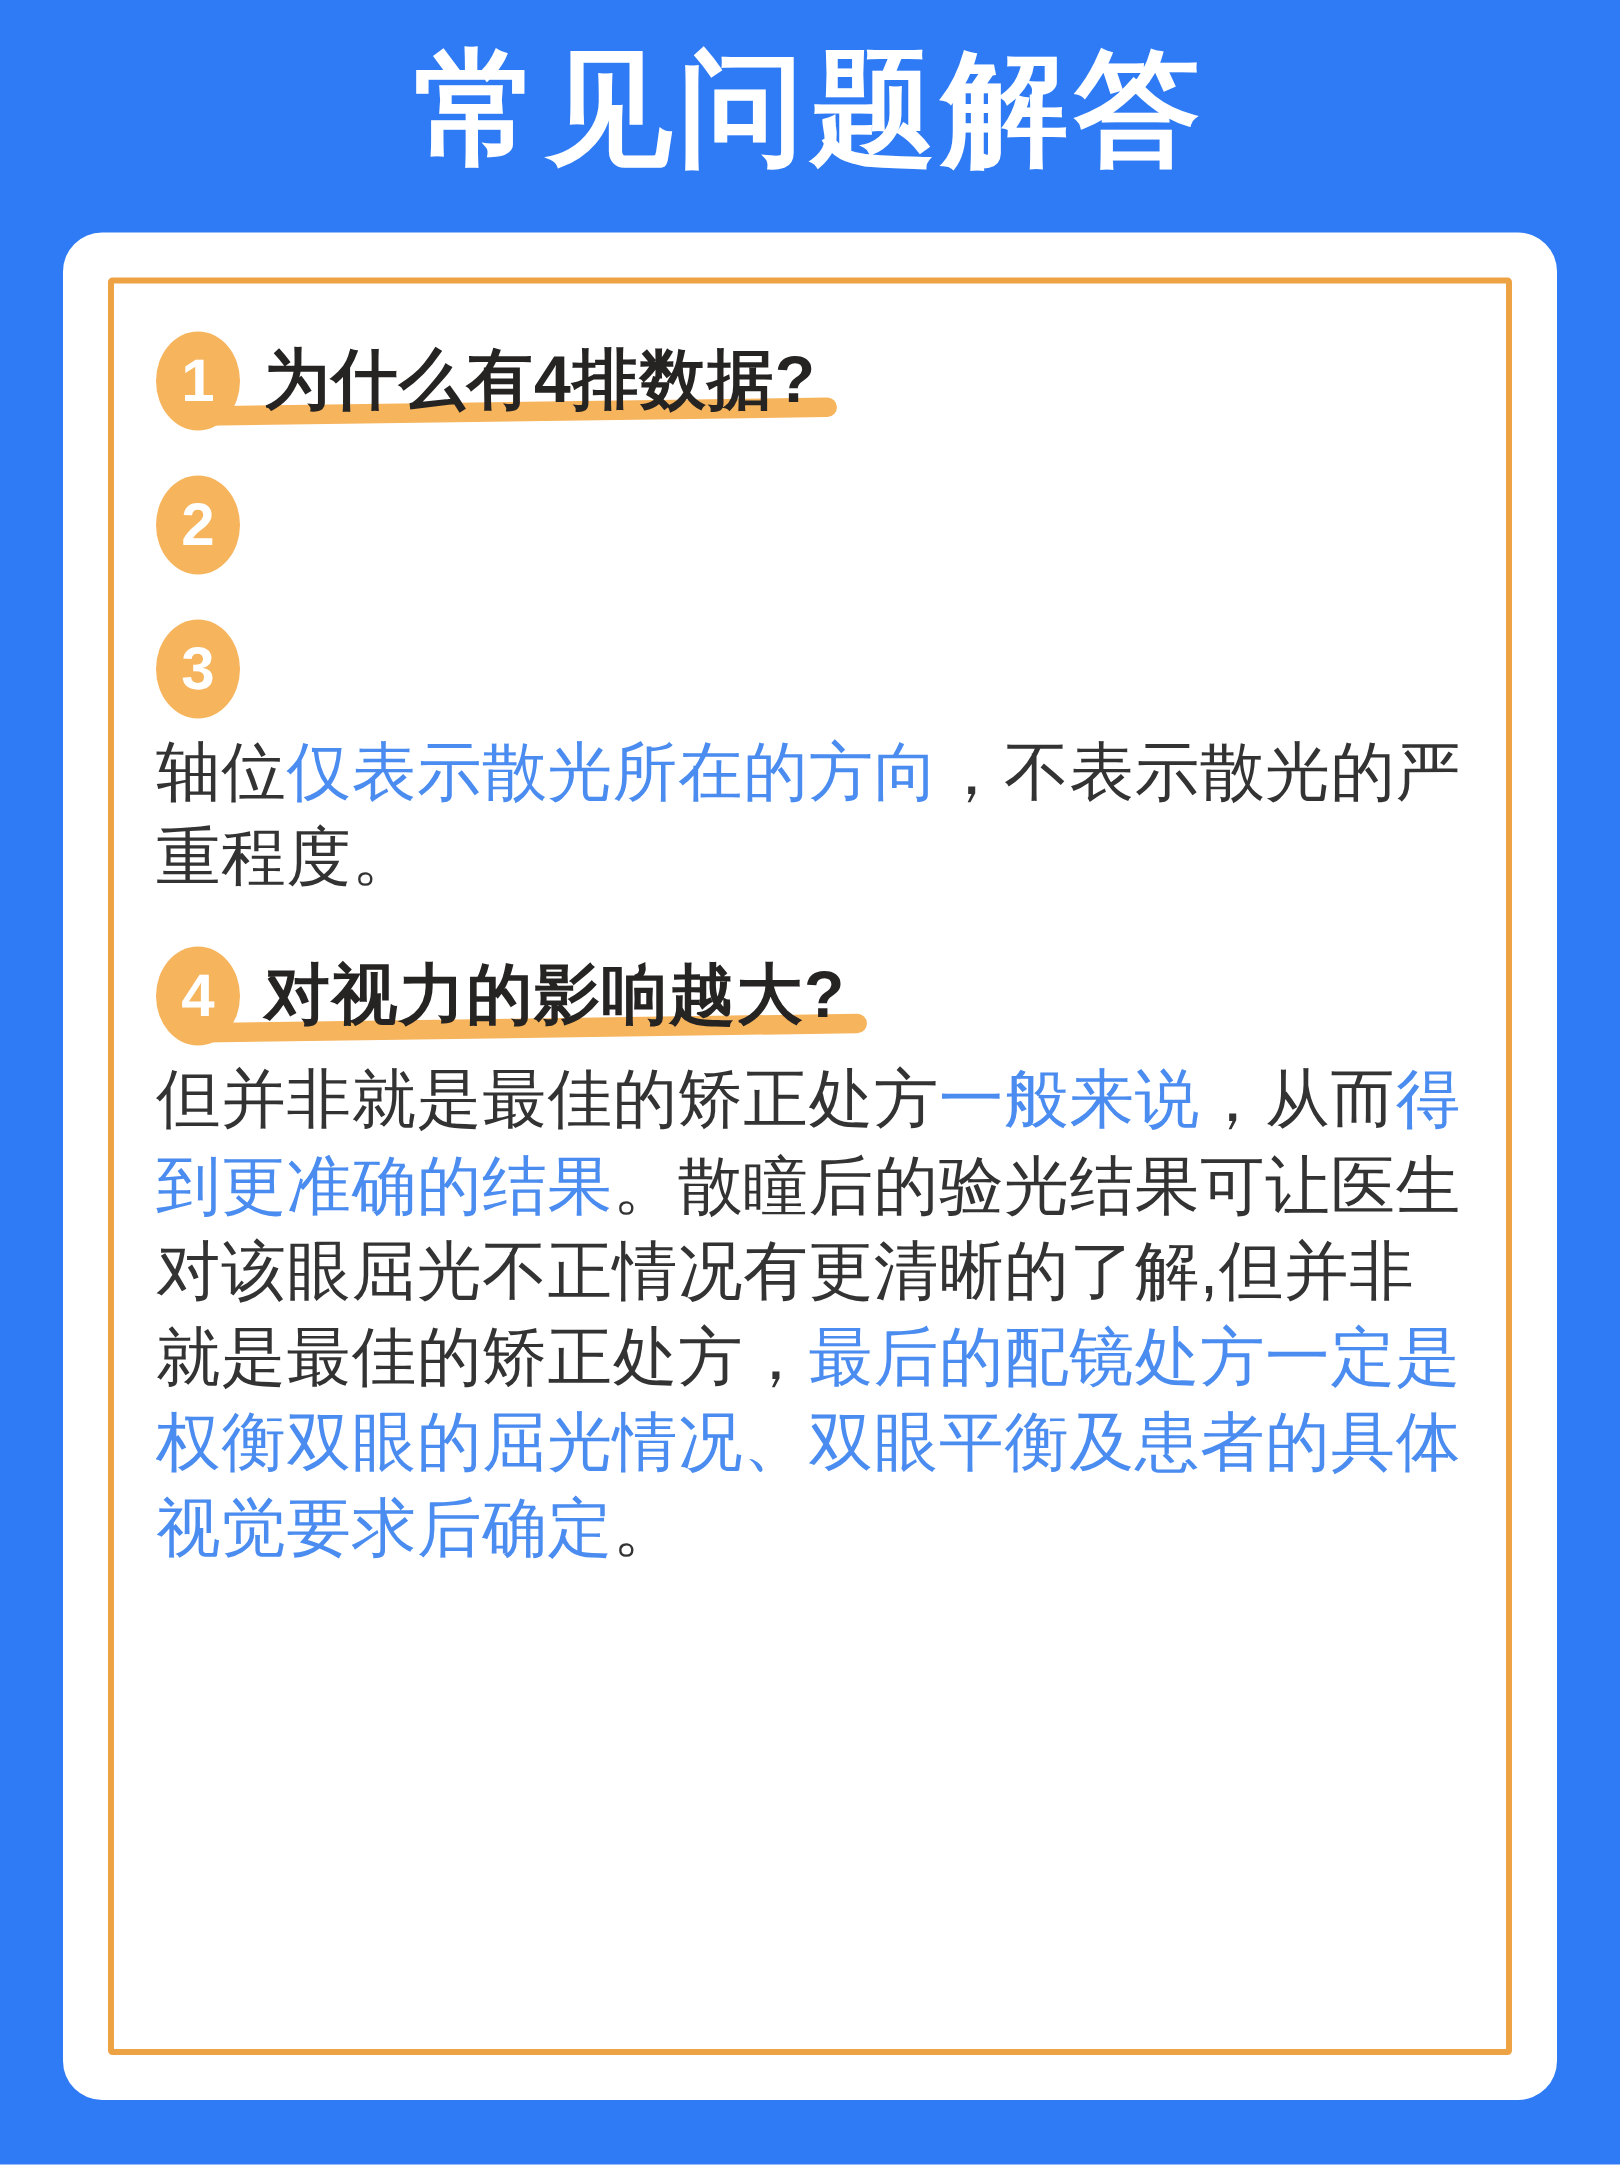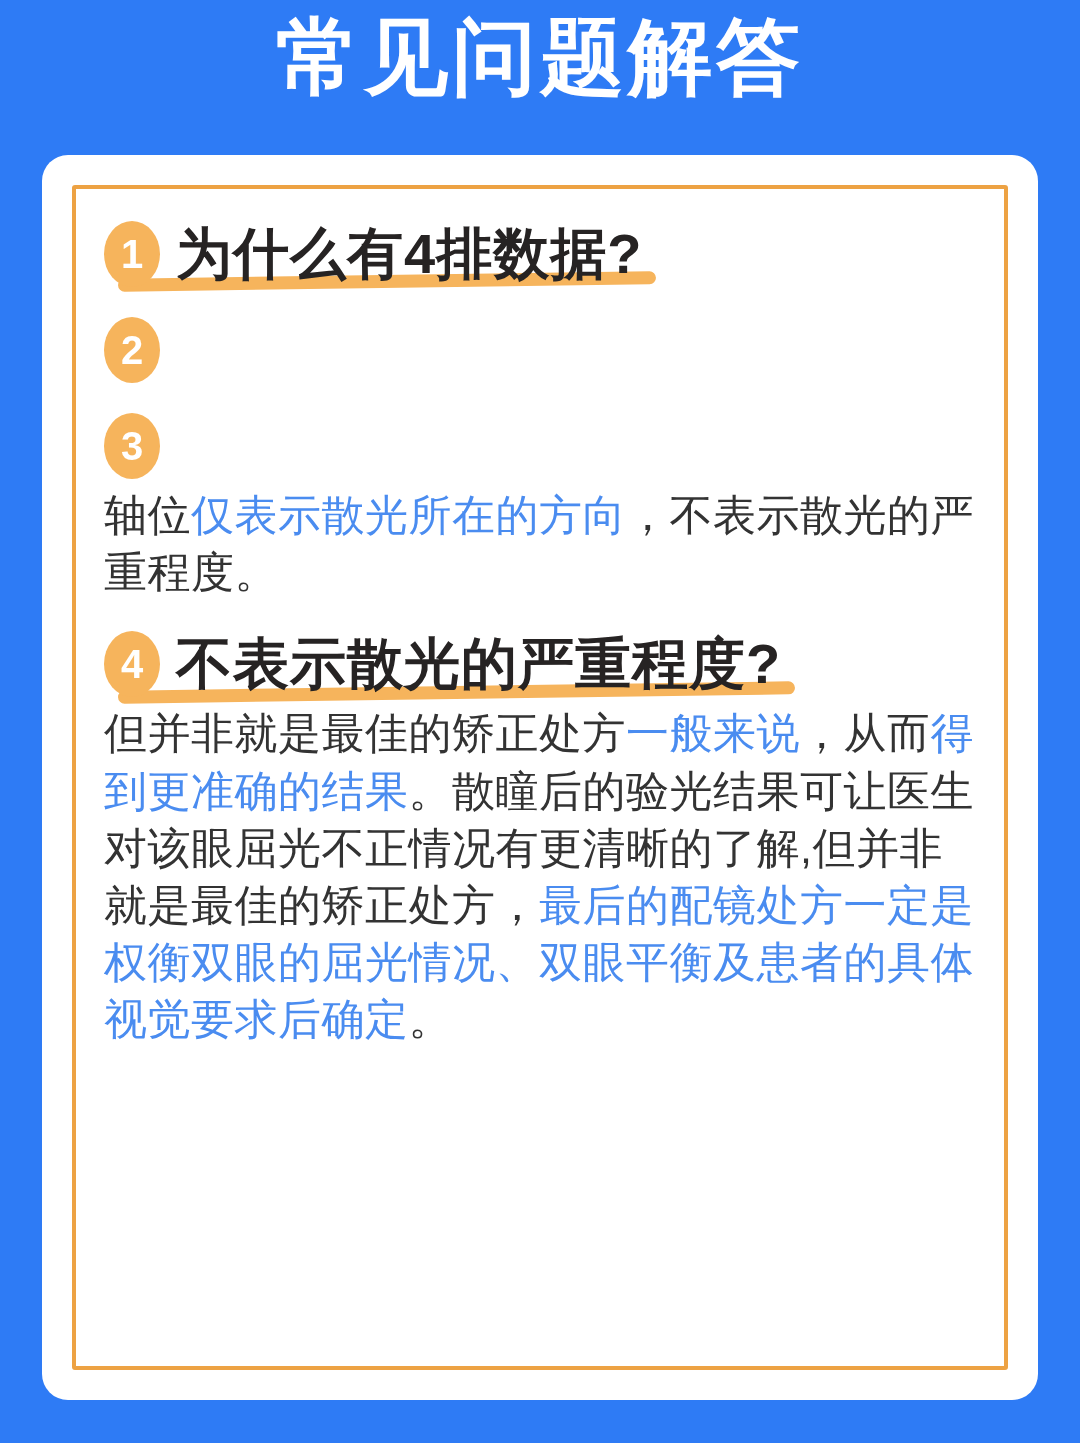--- a/index.html
+++ b/index.html
@@ -18,21 +18,21 @@
     font-family:"Liberation Sans","DejaVu Sans",sans-serif;
     position:relative;
     overflow:hidden;
   }
   .page-title{
     text-align:center;
     color:#fff;
     font-size:84px;
     font-weight:900;
     letter-spacing:4px;
-    padding-top:9px;
+    padding-top:24px;
     line-height:1.15;
   }
   .card{
     position:absolute;
     left:42px; top:155px;
     width:996px; height:1245px;
     background:var(--card-white);
     border-radius:26px;
   }
   .card-inner{
@@ -61,21 +61,21 @@
     display:flex;
     align-items:center;
     justify-content:center;
     flex-shrink:0;
     position:relative;
     z-index:1;
   }
   .qa-title{
     position:relative;
     margin-left:16px;
-    font-size:56px;
+    font-size:44px;
     font-weight:900;
     color:var(--heading-black);
     letter-spacing:1px;
     line-height:1.15;
     white-space:nowrap;
   }
   .qa-title .underline{
     position:absolute;
     left:-58px; right:-14px; bottom:-2px;
     height:13px;
@@ -121,19 +121,19 @@
   <section class="qa-item">
     <div class="qa-head">
       <span class="badge">3</span>
     </div>
     <p class="qa-answer"><span>轴位</span><span class="hl">仅表示散光所在的方向</span><span>，不表示散光的严重程度。</span></p>
   </section>
 
   <section class="qa-item">
     <div class="qa-head">
       <span class="badge">4</span>
-      <span class="qa-title"><i class="underline"></i><span class="qa-title-text">不表示散光的严重程度?</span></span>
+      <span class="qa-title"><i class="underline"></i><span class="qa-title-text">对视力的影响越大?</span></span>
     </div>
     <p class="qa-answer"><span>但并非就是最佳的矫正处方</span><span class="hl">一般来说</span><span>，从而</span><span class="hl">得到更准确的结果</span><span>。散瞳后的验光结果可让医生对该眼屈光不正情况有更清晰的了解,但并非就是最佳的矫正处方，</span><span class="hl">最后的配镜处方一定是权衡双眼的屈光情况、双眼平衡及患者的具体视觉要求后确定</span><span>。</span></p>
   </section>
 </div>
   </div>
 </div>
 
 </body></html>

